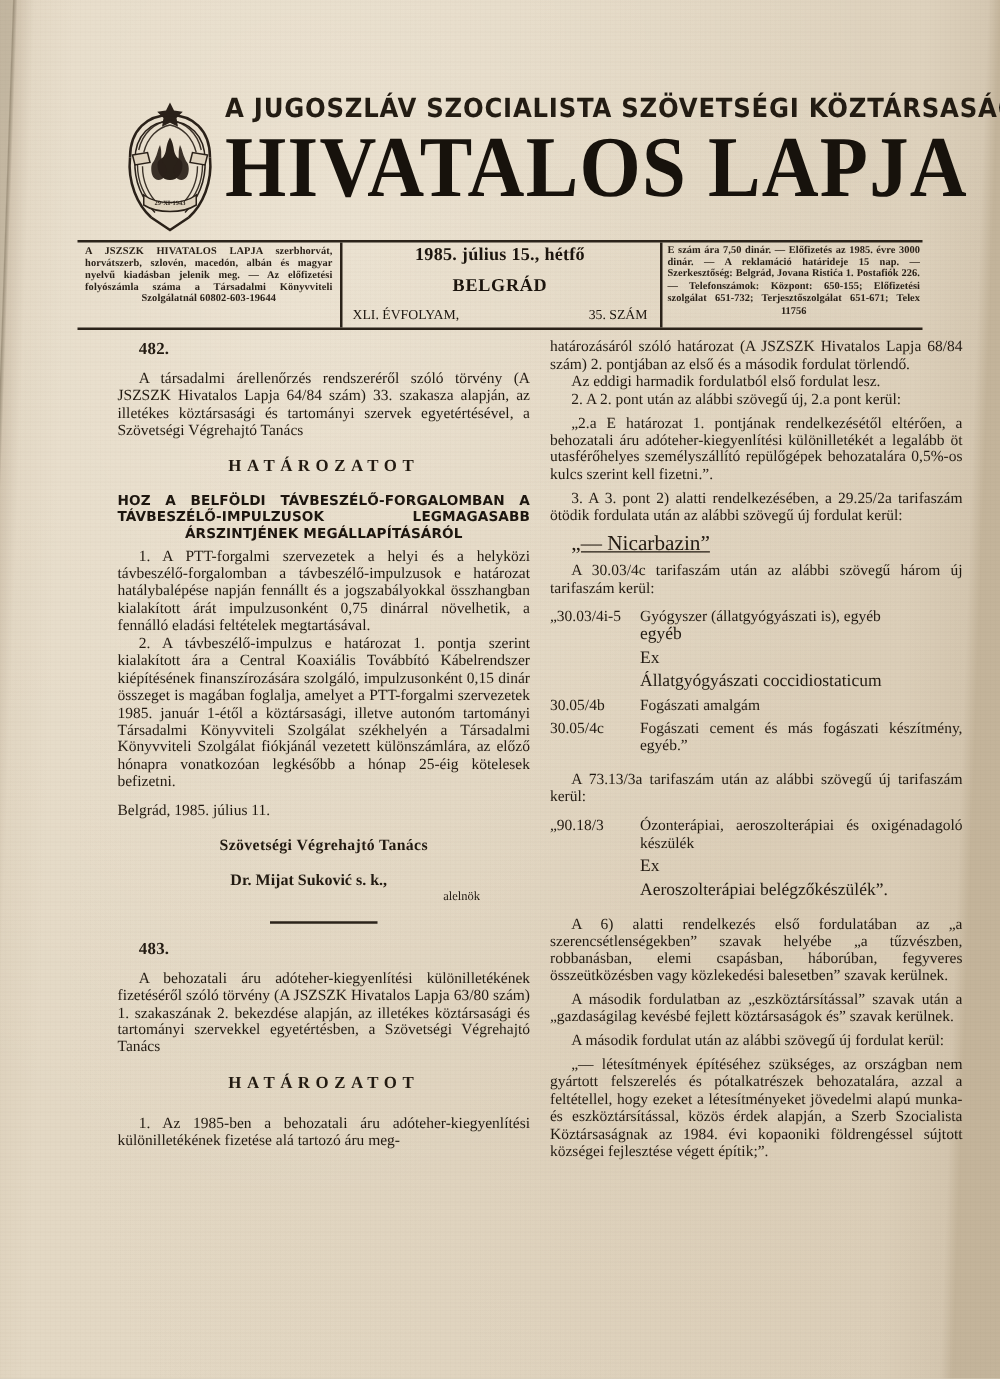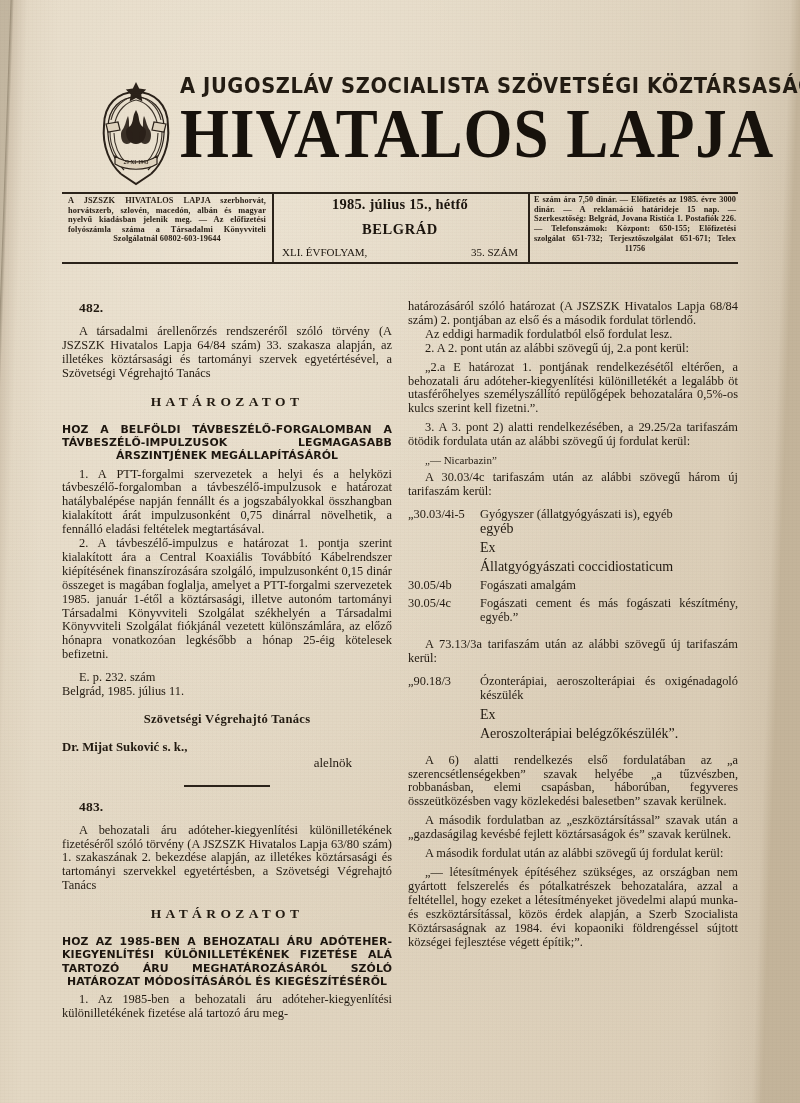--- a/index.html
+++ b/index.html
@@ -67,21 +67,21 @@
   .head-mid .d2{font-size:14.5px;font-weight:700;margin-top:8px;letter-spacing:.6px;}
   .head-mid .d3{font-size:11px;font-weight:400;margin-top:8px;display:flex;justify-content:space-between;padding:0 4px;}
   .head-right{
     position:absolute;left:534px;top:195px;width:202px;
     font-family:"Liberation Serif", serif;
     font-size:8.3px;line-height:9.7px;font-weight:700;color:#2a2118;
     text-align:justify;text-align-last:center;letter-spacing:.05px;
   }
 
   
-  .col{position:absolute;top:300px;width:330px;color:#221a11;}
+  .col{position:absolute;top:271px;width:330px;color:#221a11;margin-left:32px;}
   .col-l{left:62px;}
   .col-r{left:408px;}
 
   .p{
     font-size:12.4px;line-height:13.9px;
     text-align:justify;text-justify:inter-word;
     margin:0 0 0 0;hyphens:manual;
   }
   .p.ind{text-indent:17px;}
   .gap{height:9px;}
@@ -93,32 +93,32 @@
     text-align:center;font-size:13.5px;font-weight:700;
     letter-spacing:4.4px;margin:0;
   }
   .lawtitle{
     font-family:"DejaVu Sans", sans-serif;
     font-size:10.9px;line-height:13.3px;font-weight:700;
     text-align:justify;text-align-last:center;letter-spacing:.1px;
     color:#1d160f;
   }
   .sig-body{font-size:12.6px;font-weight:700;text-align:center;letter-spacing:.3px;}
-  .sig-name{font-size:12.8px;font-weight:700;text-align:left;padding-right:24px;}
-  .sig-role{font-size:13px;text-align:right;padding-right:40px;}
+  .sig-name{font-size:12.8px;font-weight:700;text-align:center;padding-right:24px;}
+  .sig-role{font-size:10px;text-align:right;padding-right:40px;}
   .sep{
     width:86px;height:1.6px;background:#2b231a;
     margin:14px auto 12px auto;
   }
   
   .trow{display:flex;font-size:12.4px;line-height:13.9px;}
   .trow .code{width:72px;flex:0 0 72px;}
   .trow .desc{flex:1;text-align:justify;}
   .tsub{font-size:14px;line-height:13.9px;margin-left:72px;}
-  .nicar{font-size:11px;margin-left:17px;}
+  .nicar{font-size:17px;margin-left:17px;text-decoration:underline;}
 </style>
 </head>
 <body>
 
 <div class="page">
   <div class="grain"></div>
   <div class="content">
 
     <div class="masthead">
       <div class="emblem">
@@ -186,37 +186,35 @@
       <div class="gap"></div>
       <p class="p ind">A társadalmi árellenőrzés rendszeréről szóló törvény (A JSZSZK Hivatalos Lapja 64/84 szám) 33. szakasza alapján, az illetékes köztársasági és tartományi szervek egyetértésével, a Szövetségi Végrehajtó Tanács</p>
       <div class="gap-l"></div>
       <div class="hatarozat">HATÁROZATOT</div>
       <div class="gap-l"></div>
       <div class="lawtitle">HOZ A BELFÖLDI TÁVBESZÉLŐ-FORGALOMBAN A TÁVBESZÉLŐ-IMPULZUSOK LEGMAGASABB ÁRSZINTJÉNEK MEGÁLLAPÍTÁSÁRÓL</div>
       <div class="gap-s"></div>
       <p class="p ind">1. A PTT-forgalmi szervezetek a helyi és a helyközi távbeszélő-forgalomban a távbeszélő-impulzusok e határozat hatálybalépése napján fennállt és a jogszabályokkal összhangban kialakított árát impulzusonként 0,75 dinárral növelhetik, a fennálló eladási feltételek megtartásával.</p>
       <p class="p ind">2. A távbeszélő-impulzus e határozat 1. pontja szerint kialakított ára a Central Koaxiális Továbbító Kábelrendszer kiépítésének finanszírozására szolgáló, impulzusonként 0,15 dinár összeget is magában foglalja, amelyet a PTT-forgalmi szervezetek 1985. január 1-étől a köztársasági, illetve autonóm tartományi Társadalmi Könyvviteli Szolgálat székhelyén a Társadalmi Könyvviteli Szolgálat fiókjánál vezetett különszámlára, az előző hónapra vonatkozóan legkésőbb a hónap 25-éig kötelesek befizetni.</p>
       <div class="gap"></div>
-      <div class="p" style="text-indent:17px">E. p. 232. szám</div>
       <div class="p">Belgrád, 1985. július 11.</div>
       <div class="gap-l"></div>
       <div class="sig-body">Szövetségi Végrehajtó Tanács</div>
       <div class="gap-l"></div>
       <div class="sig-name">Dr. Mijat Suković s. k.,</div>
       <div class="sig-role">alelnök</div>
 
       <div class="sep"></div>
 
       <div class="actno">483.</div>
       <div class="gap"></div>
       <p class="p ind">A behozatali áru adóteher-kiegyenlítési különilletékének fizetéséről szóló törvény (A JSZSZK Hivatalos Lapja 63/80 szám) 1. szakaszának 2. bekezdése alapján, az illetékes köztársasági és tartományi szervekkel egyetértésben, a Szövetségi Végrehajtó Tanács</p>
       <div class="gap-l"></div>
       <div class="hatarozat">HATÁROZATOT</div>
       <div class="gap-l"></div>
-      <div class="lawtitle">HOZ AZ 1985-BEN A BEHOZATALI ÁRU ADÓTEHER-KIEGYENLÍTÉSI KÜLÖNILLETÉKÉNEK FIZETÉSE ALÁ TARTOZÓ ÁRU MEGHATÁROZÁSÁRÓL SZÓLÓ HATÁROZAT MÓDOSÍTÁSÁRÓL ÉS KIEGÉSZÍTÉSÉRŐL</div>
       <div class="gap-s"></div>
       <p class="p ind">1. Az 1985-ben a behozatali áru adóteher-kiegyenlítési különilletékének fizetése alá tartozó áru meg-</p>
     </div>
 
     <div class="col col-r">
 
       <p class="p">határozásáról szóló határozat (A JSZSZK Hivatalos Lapja 68/84 szám) 2. pontjában az első és a második fordulat törlendő.</p>
       <p class="p ind">Az eddigi harmadik fordulatból első fordulat lesz.</p>
       <p class="p ind">2. A 2. pont után az alábbi szövegű új, 2.a pont kerül:</p>
       <div class="gap-s"></div>

